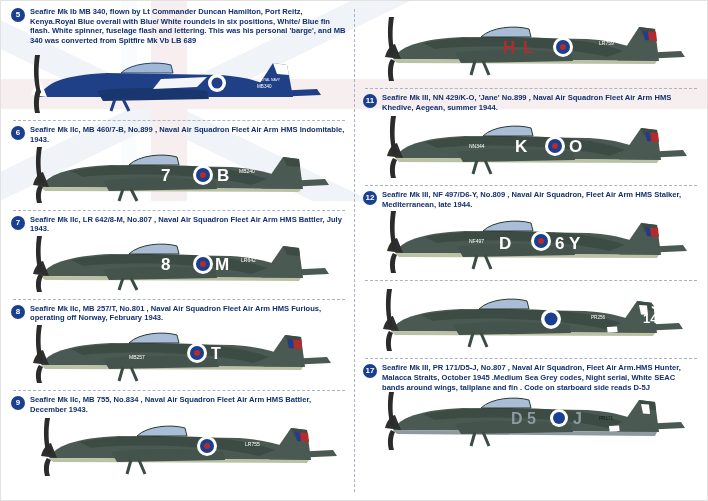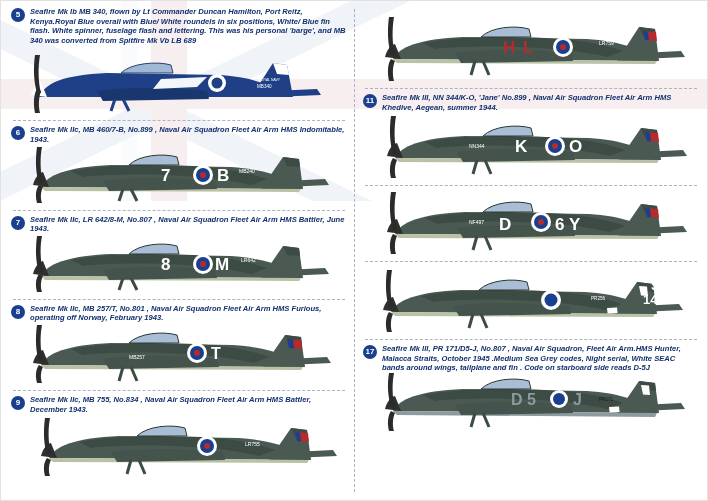--- a/index.html
+++ b/index.html
@@ -41,21 +41,21 @@
     margin:3px 2px 4px 2px;height:0;
   }
   .hdr{display:flex;align-items:flex-start;gap:5px;}
   .num{
     flex:0 0 auto;width:14px;height:14px;border-radius:50%;
     background:#1b3f8f;color:#fff;font-size:8px;line-height:14px;
     text-align:center;font-weight:bold;margin-top:1px;
   }
   .cap{
     font-size:7.6px;line-height:9.6px;color:#12306e;
-    font-style:italic;font-weight:bold;
+    font-weight:bold;
     letter-spacing:0;
   }
   .art{position:relative;width:100%;}
   svg{display:block;}
 </style>
 </head>
 <body>
 
 <div class="sheet">
 
@@ -146,21 +146,21 @@
             <path d="M112 44 L108 56 M120 44 L126 56" stroke="#3d4b45" stroke-width="3"></path>
           </svg>
         </div>
       </div>
 
       <div class="sep"></div>
 
       <div class="entry">
         <div class="hdr">
           <div class="num">7</div>
-          <div class="cap">Seafire Mk IIc, LR 642/8-M, No.807 , Naval Air Squadron Fleet Air Arm HMS Battler, June 1943.</div>
+          <div class="cap">Seafire Mk IIc, LR 642/8-M, No.807 , Naval Air Squadron Fleet Air Arm HMS Battler, July 1943.</div>
         </div>
         <div class="art">
           <svg viewBox="0 0 336 62" width="336" height="62">
             <path d="M250 44 L272 12 L288 14 L292 44 Z" fill="#4a5a52"></path>
             <path d="M272 12 L288 14 L289 22 L276 21 Z" fill="#3d4b45"></path>
             <path d="M274 36 L314 34 L318 40 L274 42 Z" fill="#4a5a52"></path>
             <path d="M30 42 C36 30 56 22 100 20 L220 22 C252 24 276 32 290 44 Z" fill="#4a5a52"></path>
             <path d="M60 26 C96 19 150 19 196 22 C218 24 240 28 256 34 L240 40 C200 30 120 27 72 32 Z" fill="#3d4b45"></path>
             <path d="M30 42 L290 44 L288 47 L34 46 Z" fill="#b9c2a4"></path>
             <path d="M22 40 C24 32 28 28 32 27 L38 42 Z" fill="#2f2f2f"></path>
@@ -272,21 +272,21 @@
             <path d="M112 54 L108 68 M120 54 L126 68" stroke="#3d4b45" stroke-width="3"></path>
           </svg>
         </div>
       </div>
 
       <div class="sep"></div>
 
       <div class="entry">
         <div class="hdr">
           <div class="num">11</div>
-          <div class="cap">Seafire Mk III, NN 344/K-O, 'Jane' No.899 , Naval Air Squadron Fleet Air Arm HMS Khedive, Aegean, summer 1944.</div>
+          <div class="cap">Seafire Mk III, NN 429/K-O, 'Jane' No.899 , Naval Air Squadron Fleet Air Arm HMS Khedive, Aegean, summer 1944.</div>
         </div>
         <div class="art">
           <svg viewBox="0 0 336 70" width="336" height="70">
             <path d="M256 48 L278 16 L294 18 L298 48 Z" fill="#4a5a52"></path>
             <path d="M278 16 L294 18 L295 26 L282 25 Z" fill="#3d4b45"></path>
             <path d="M280 40 L320 38 L324 44 L280 46 Z" fill="#4a5a52"></path>
             <path d="M32 46 C38 34 58 26 102 24 L226 26 C258 28 282 36 296 48 Z" fill="#4a5a52"></path>
             <path d="M62 30 C98 23 152 23 202 26 C224 28 246 32 262 38 L246 44 C206 34 122 31 74 36 Z" fill="#3d4b45"></path>
             <path d="M32 46 L296 48 L294 51 L36 50 Z" fill="#b9c2a4"></path>
             <path d="M24 44 C26 36 30 32 34 31 L40 46 Z" fill="#2f2f2f"></path>
@@ -303,20 +303,24 @@
             <text x="206" y="40" font-family="'Liberation Sans',sans-serif" font-size="17" font-weight="bold" fill="#ffffff">O</text>
             <text x="106" y="36" font-family="'Liberation Sans',sans-serif" font-size="5" fill="#ffffff">NN344</text>
             <path d="M114 48 L110 62 M122 48 L128 62" stroke="#3d4b45" stroke-width="3"></path>
           </svg>
         </div>
       </div>
 
       <div class="sep"></div>
 
       <div class="entry">
+        <div class="hdr">
+          <div class="num">12</div>
+          <div class="cap">Seafire Mk III, NF 497/D6-Y, No.809 , Naval Air Squadron, Fleet Air Arm HMS Stalker, Mediterranean, late 1944.</div>
+        </div>
         <div class="art">
           <svg viewBox="0 0 336 68" width="336" height="68">
             <path d="M256 46 L278 14 L294 16 L298 46 Z" fill="#4a5a52"></path>
             <path d="M278 14 L294 16 L295 24 L282 23 Z" fill="#3d4b45"></path>
             <path d="M280 38 L320 36 L324 42 L280 44 Z" fill="#4a5a52"></path>
             <path d="M32 44 C38 32 58 24 102 22 L226 24 C258 26 282 34 296 46 Z" fill="#4a5a52"></path>
             <path d="M62 28 C98 21 152 21 202 24 C224 26 246 30 262 36 L246 42 C206 32 122 29 74 34 Z" fill="#3d4b45"></path>
             <path d="M32 44 L296 46 L294 49 L36 48 Z" fill="#b9c2a4"></path>
             <path d="M24 42 C26 34 30 30 34 29 L40 44 Z" fill="#2f2f2f"></path>
             <path d="M28 2 C26 16 27 30 30 40 L34 40 C31 28 31 14 33 2 Z" fill="#2b2b2b"></path>

